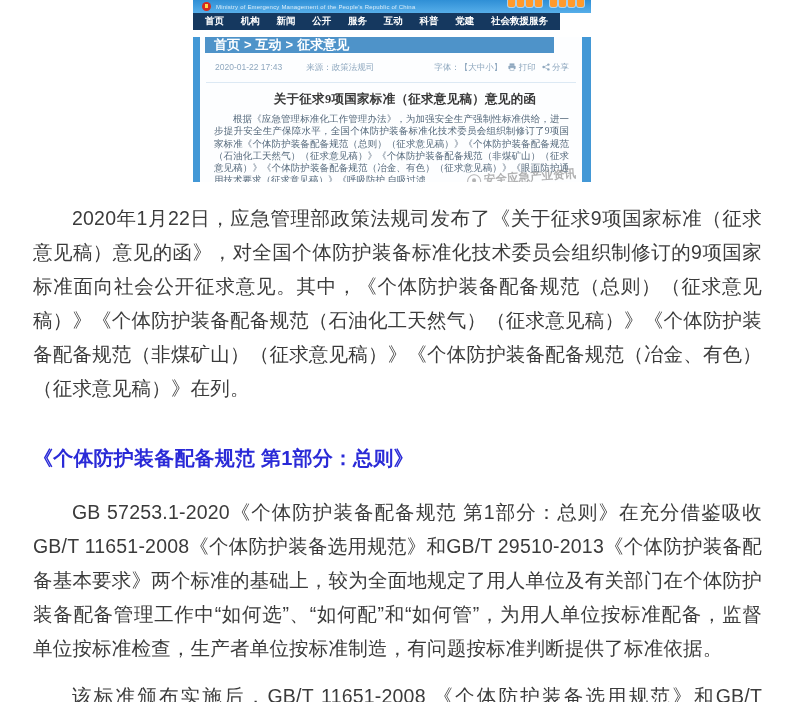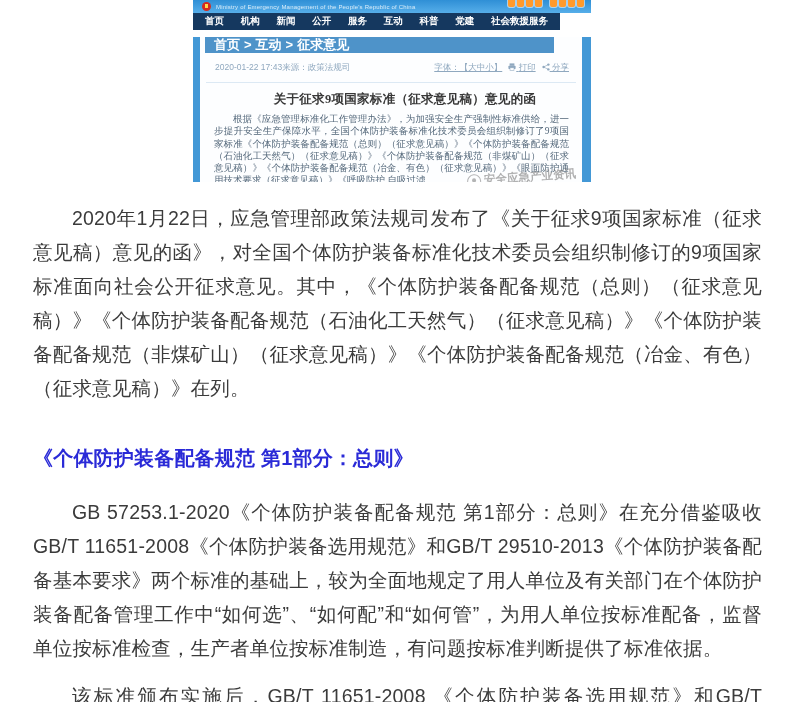--- a/index.html
+++ b/index.html
@@ -49,22 +49,22 @@
     margin: 7px 28px 0 5px; height: 16px; line-height: 16px;
     background: #4e93c9; color: #fff; font-size: 13px; font-weight: bold;
     padding-left: 9px; white-space: nowrap;
   }
   .crumb-bar .sep { margin: 0 4px; font-weight: bold; }
   .embed-meta {
     display: flex; justify-content: space-between; align-items: center;
     padding: 0 13px 0 15px; margin-top: 9px;
     color: #8fa8bf; font-size: 8.5px; white-space: nowrap;
   }
-  .embed-meta .m-left span { margin-right: 0; }
-  .embed-meta .m-right { display: flex; align-items: center; gap: 6px; text-decoration: underline; }
+  .embed-meta .m-left span { margin-right: 24px; }
+  .embed-meta .m-right { display: flex; align-items: center; gap: 6px; }
   .mini-icon { display: inline-block; vertical-align: -1px; }
   .embed-divider { margin: 8px 6px 0 6px; border-top: 1px solid #dce9f4; }
   .embed-title {
     margin-top: 8px; text-align: center;
     font-family: "Liberation Serif", serif; font-size: 12.5px; font-weight: bold;
     color: #383838; letter-spacing: 0.3px; padding-left: 28px;
   }
   .embed-body {
     padding: 5px 13px 0 14px;
     font-family: Liberation Serif, serif; font-size: 9.5px; line-height: 12.3px;

